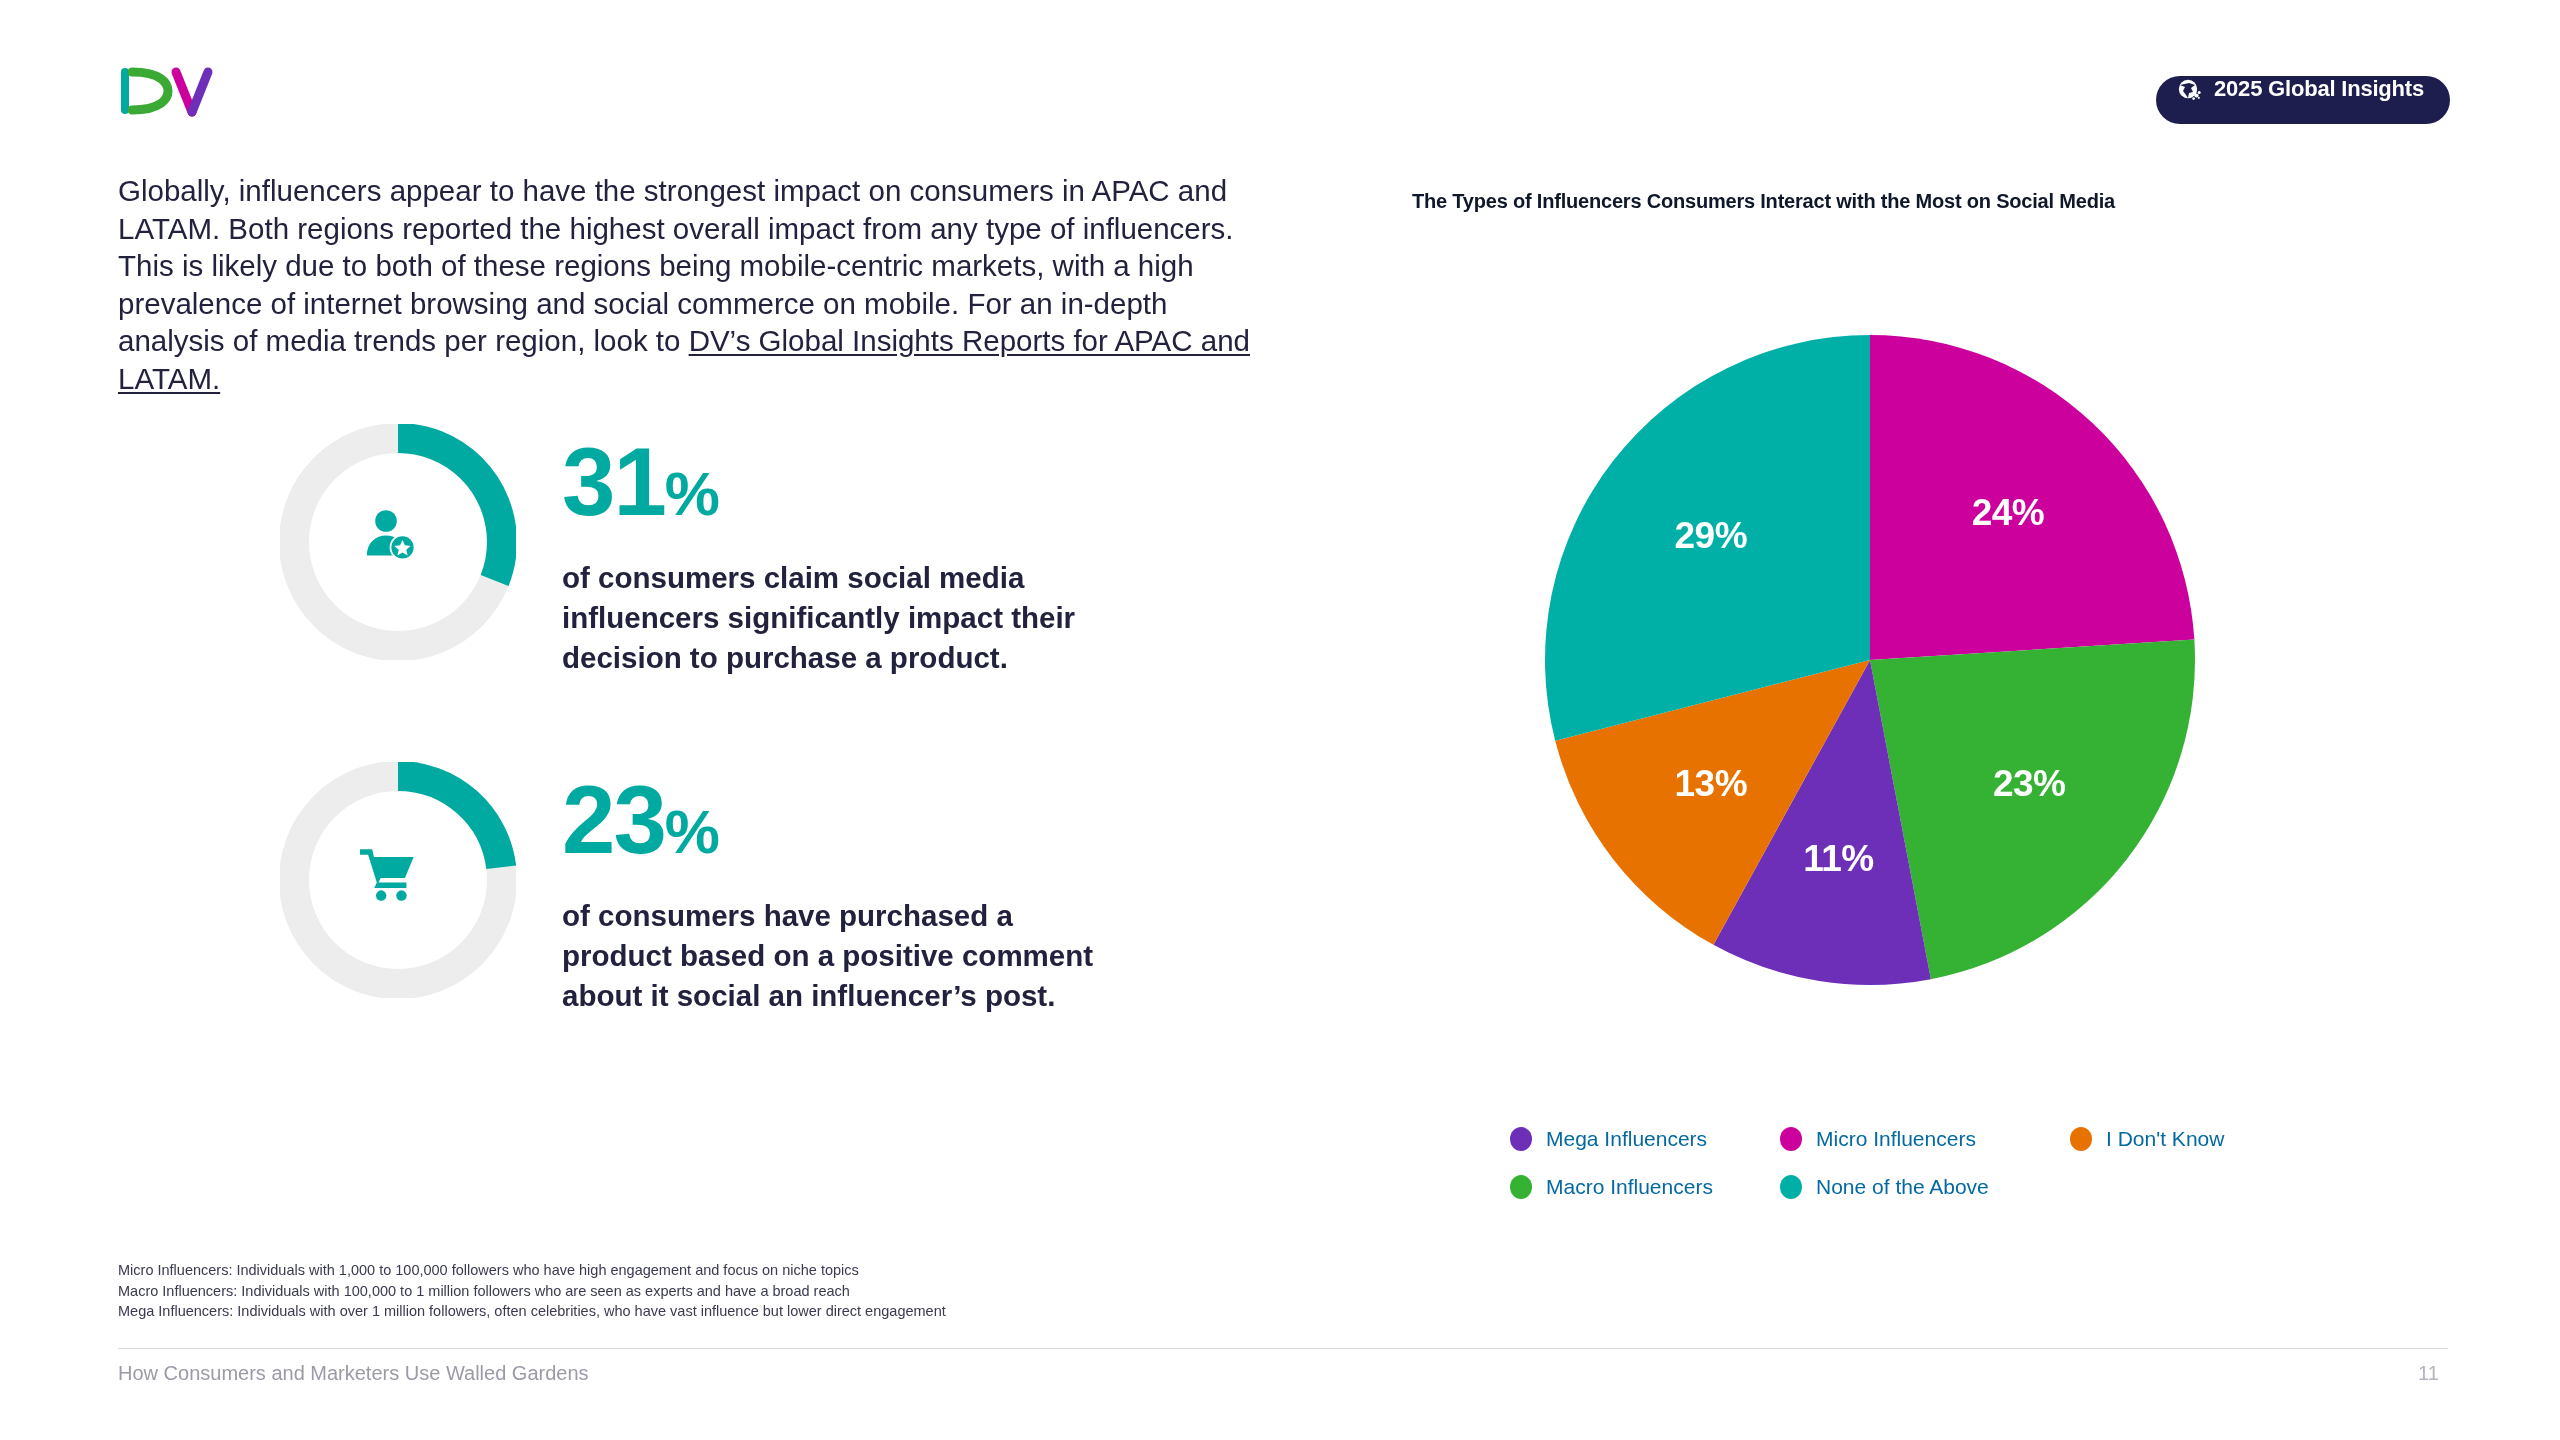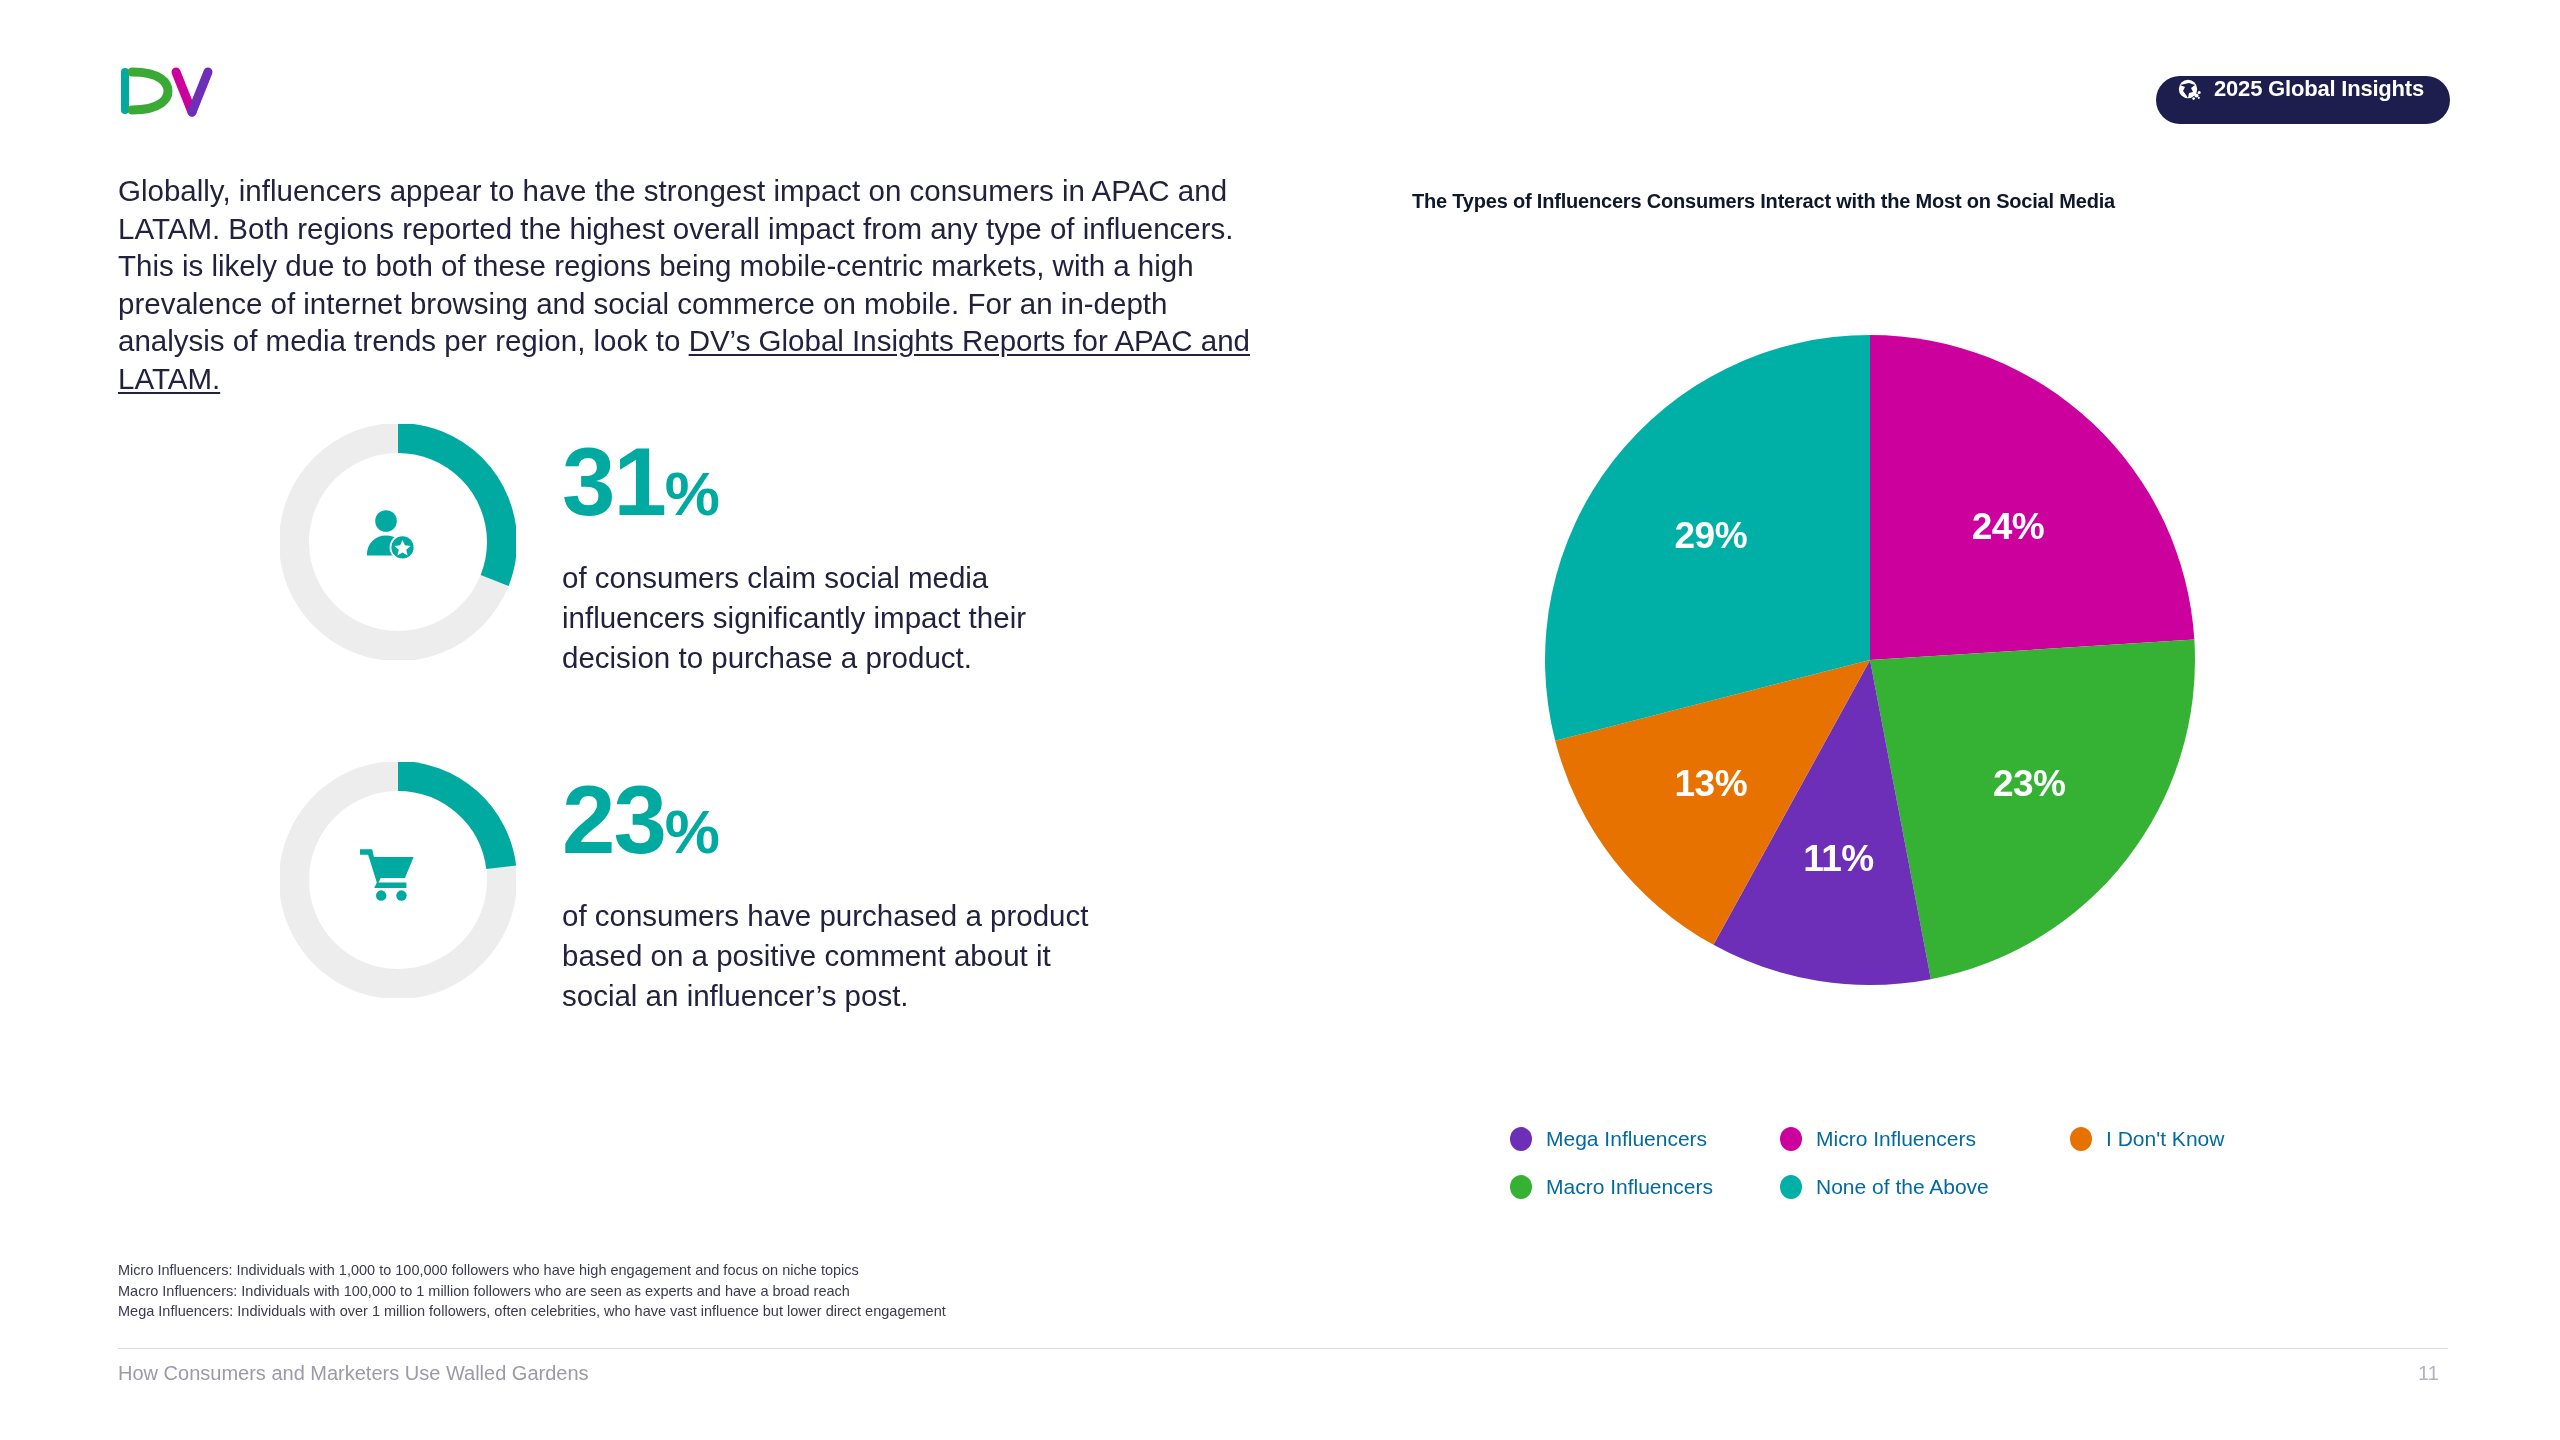--- a/index.html
+++ b/index.html
@@ -89,20 +89,21 @@
     font-weight: bold;
     color: #00aaa0;
     letter-spacing: -2px;
   }
   .stat-pct .sym { font-size: 62px; letter-spacing: -1px; }
   .stat-desc {
     margin-top: 16px;
     font-size: 29.5px;
     line-height: 40px;
     color: #22223f;
+    font-weight: bold;
   }
 
   
   .chart-title {
     position: absolute;
     left: 1412px;
     top: 190px;
     font-size: 20px;
     font-weight: bold;
     color: #0f172a;
@@ -246,21 +247,21 @@
 
 <div class="pie-wrap">
   <svg id="pie-svg" viewBox="0 0 660 660" width="660" height="660" aria-hidden="true">
       <path d="M 330 330 L 330 5 A 325 325 0 0 1 654.3586867391882 309.5930811529731 Z" fill="#cc009c"></path>
       <path d="M 330 330 L 654.3586867391882 309.5930811529731 A 325 325 0 0 1 390.8989272403606 649.2433564868238 Z" fill="#35b233"></path>
       <path d="M 330 330 L 390.8989272403606 649.2433564868238 A 325 325 0 0 1 173.43005591694262 614.7996710142556 Z" fill="#6d2eb8"></path>
       <path d="M 330 330 L 173.43005591694262 614.7996710142556 A 325 325 0 0 1 15.210472633194911 410.8242133285778 Z" fill="#e87200"></path>
       <path d="M 330 330 L 15.210472633194911 410.8242133285778 A 325 325 0 0 1 329.99999999999994 5 Z" fill="#00b0a6"></path>
     </svg>
   <div id="pie-labels">
-      <div class="pie-label" style="left: 467.936px; top: 197px;">24%</div>
+      <div class="pie-label" style="left: 467.936px; top: 183px;">24%</div>
       <div class="pie-label" style="left: 489.216px; top: 453.501px;">23%</div>
       <div class="pie-label" style="left: 298.478px; top: 529.019px;">11%</div>
       <div class="pie-label" style="left: 170.784px; top: 453.501px;">13%</div>
       <div class="pie-label" style="left: 170.784px; top: 206.499px;">29%</div>
     </div>
 </div>
 
 <div class="legend" id="legend">
     <div class="legend-item">
       <span class="legend-dot" style="background: rgb(109, 46, 184);"></span>

